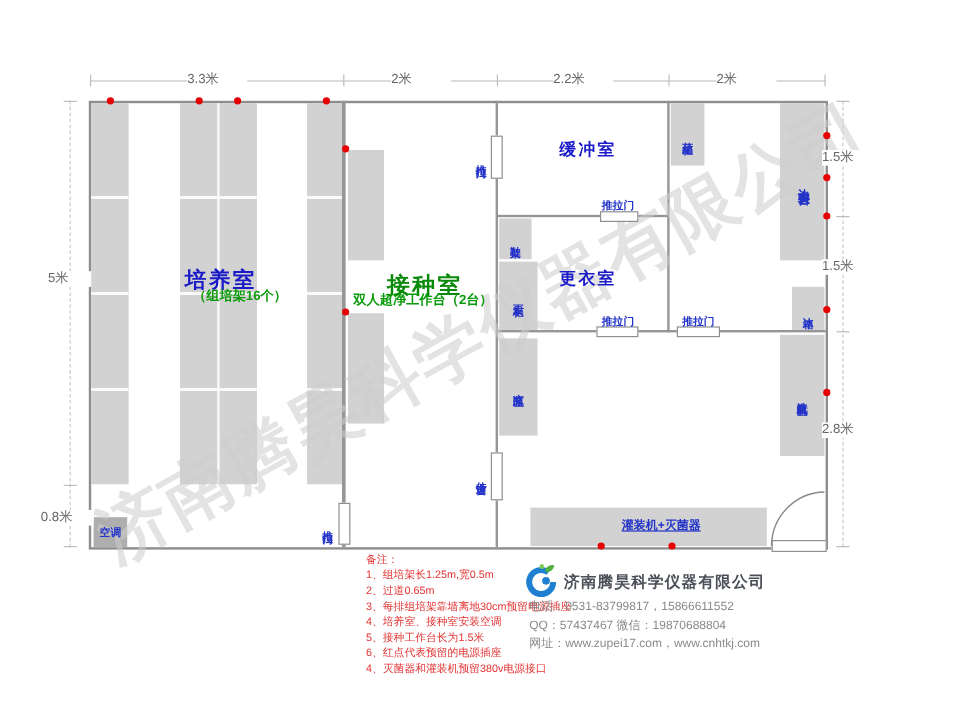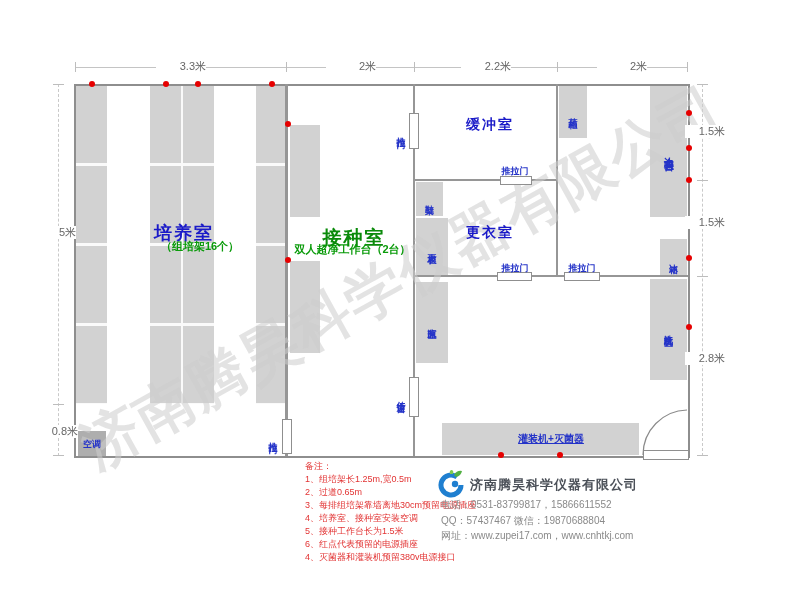--- a/index.html
+++ b/index.html
@@ -16,21 +16,21 @@
   .rack{background-image:repeating-linear-gradient(to bottom,#d2d2d2 0px,#d2d2d2 77px,#fafafa 77px,#fafafa 80px);}
   
   .door{position:absolute;background:#fff;border:1px solid #8f8f8f;z-index:5;}
   
   .dot{position:absolute;width:6px;height:6px;border-radius:50%;background:#e60000;z-index:8;}
   
   .dimh{position:absolute;height:1px;background:#c4c4c4;z-index:1;}
   .dimv{position:absolute;width:0;border-left:1px dashed #c9c9c9;z-index:1;}
   .tickv{position:absolute;width:1px;height:10px;background:#bdbdbd;z-index:1;}
   .tickh{position:absolute;height:1px;width:11px;background:#bdbdbd;z-index:1;}
-  .dimlabel{position:absolute;color:#666;font-size:11px;text-align:right;
+  .dimlabel{position:absolute;color:#666;font-size:11px;text-align:left;
             background:#fff;z-index:6;line-height:13px;}
   
   .roomname{position:absolute;text-align:center;font-weight:bold;z-index:7;letter-spacing:2px;}
   .roomsub{position:absolute;text-align:center;z-index:7;}
   .flabel{position:absolute;display:flex;align-items:center;justify-content:center;
           color:#2433c8;font-size:9px;font-weight:bold;z-index:7;line-height:10px;text-align:center;}
   .flabel.vert{writing-mode:vertical-rl;text-orientation:upright;letter-spacing:1px;}
   
   #watermark{position:absolute;left:68px;top:418px;font-size:58px;font-weight:bold;
              color:#cdcdcd;opacity:.55;white-space:nowrap;letter-spacing:2px;

